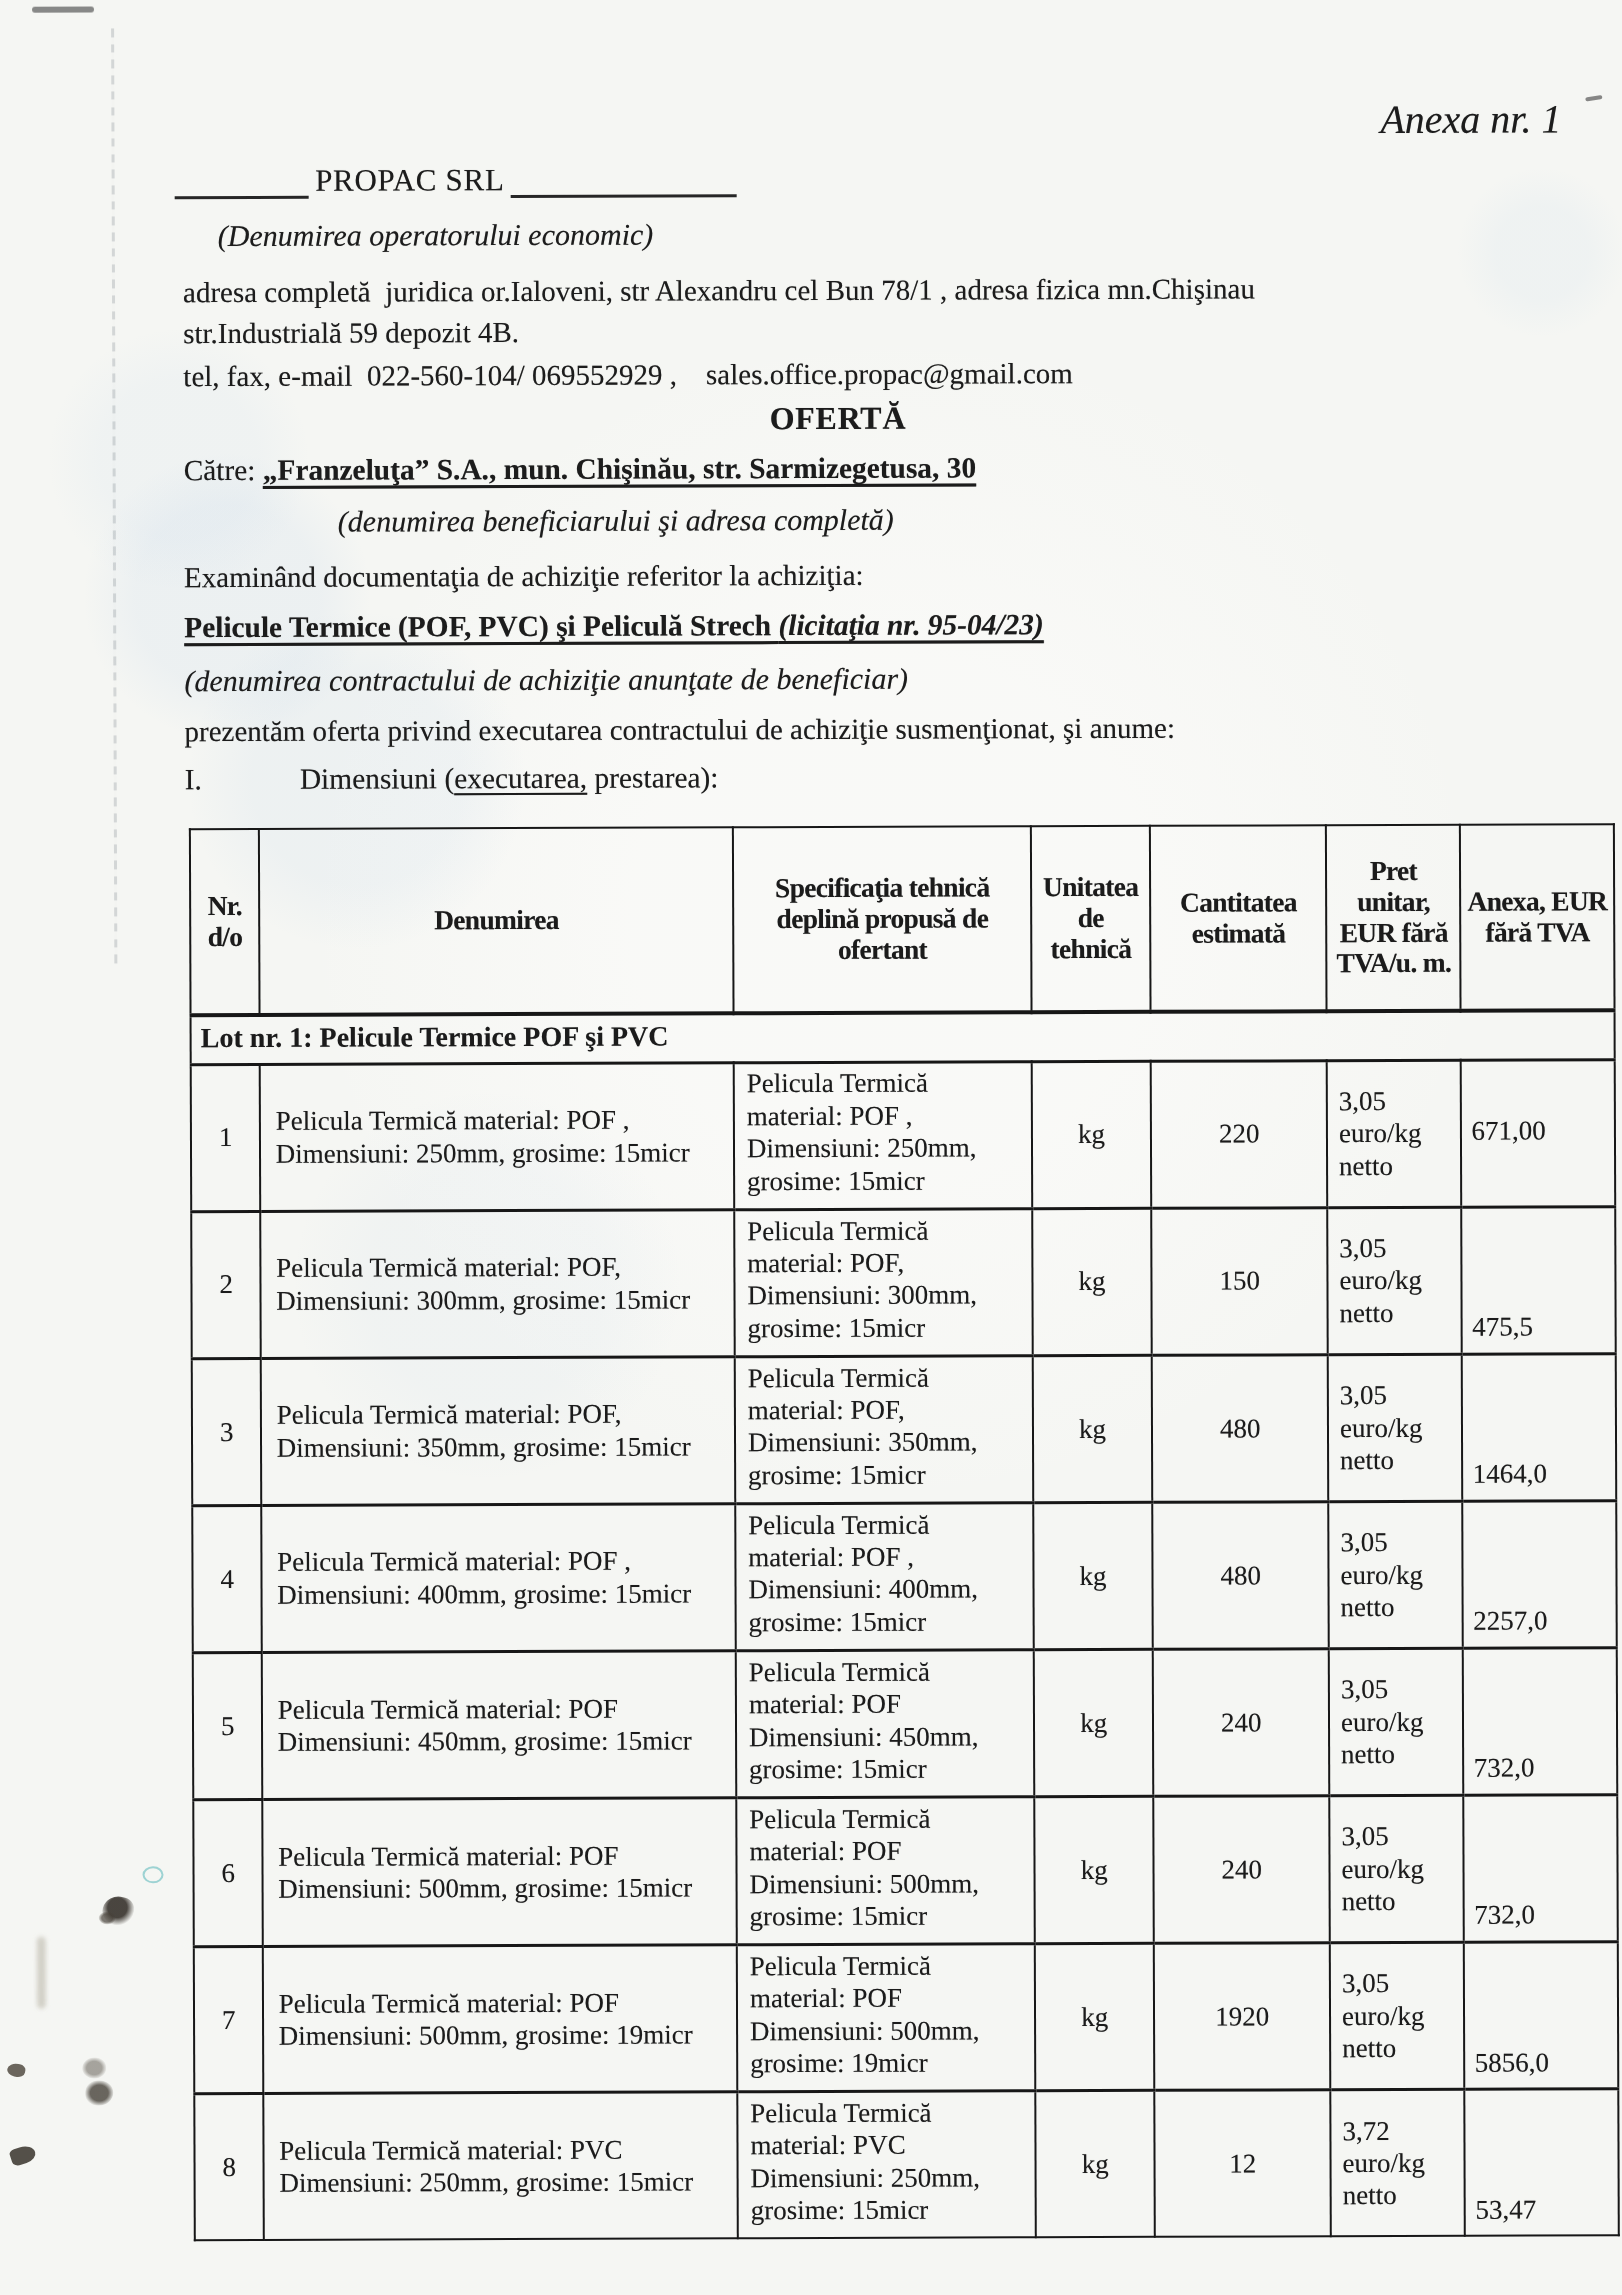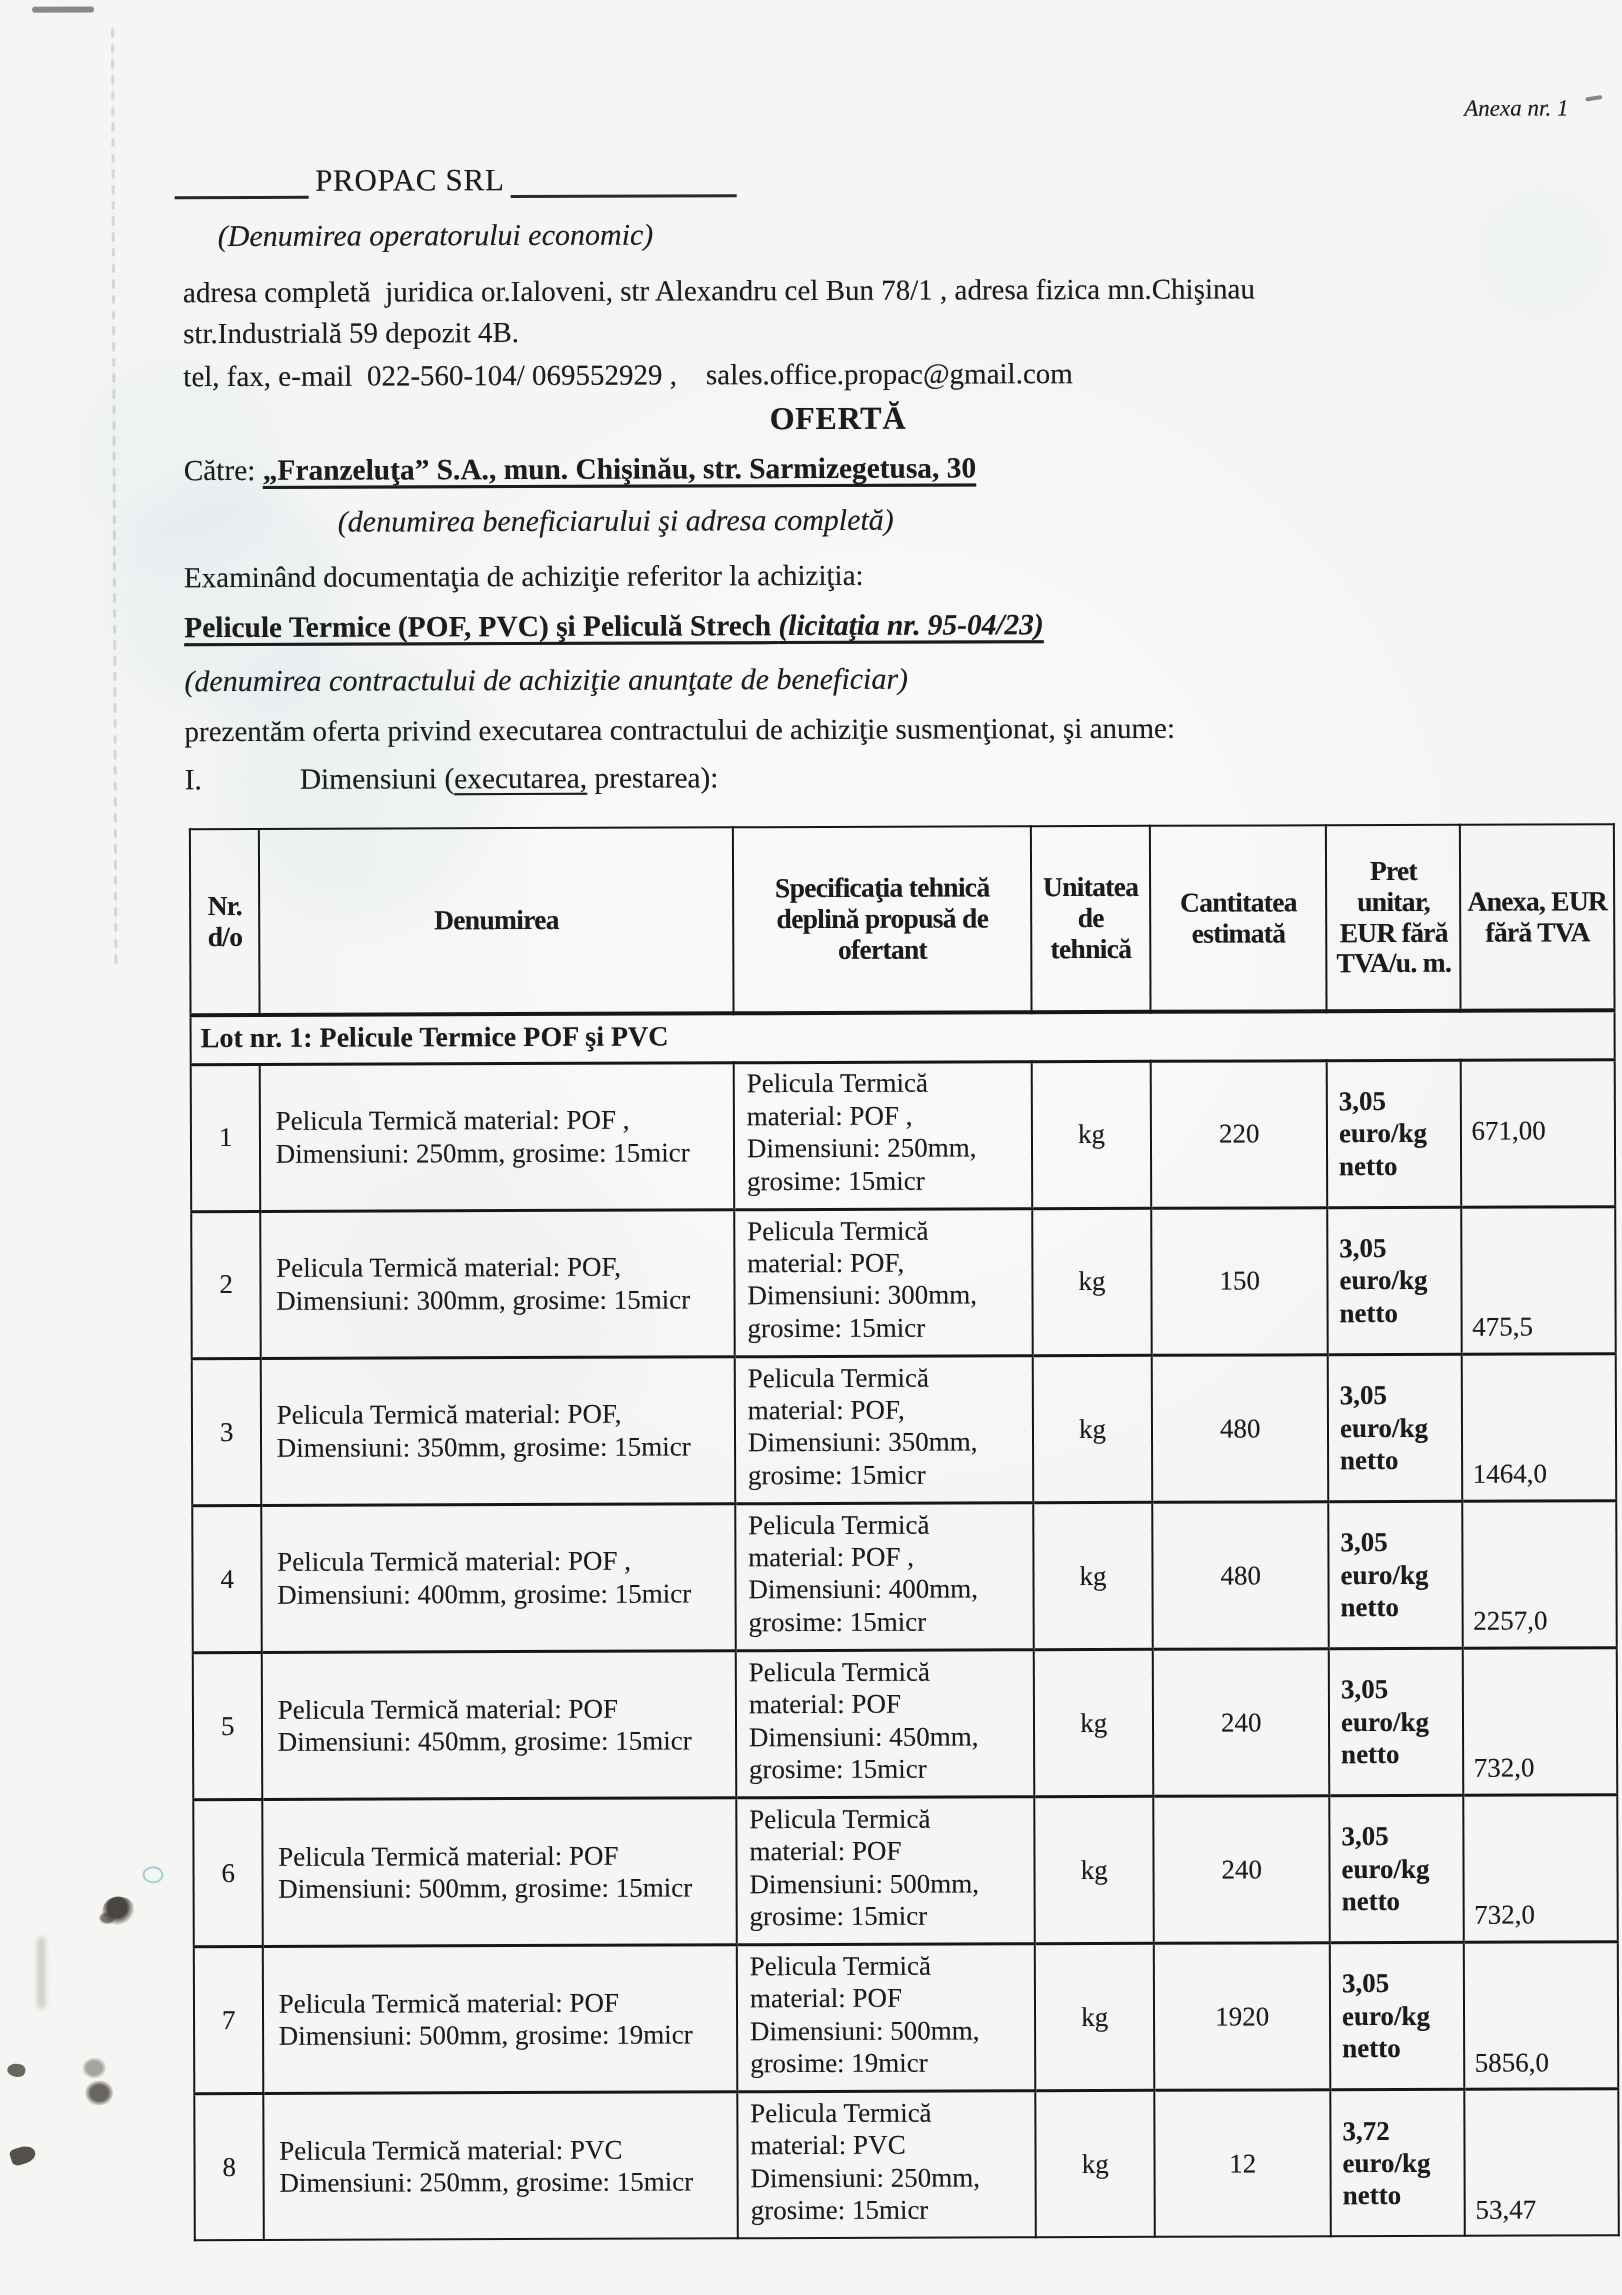--- a/index.html
+++ b/index.html
@@ -39,21 +39,21 @@
     text-decoration: underline;
     text-decoration-thickness: 2.6px;
     text-underline-offset: 5.9px;
   }
   .u-plain {
     text-decoration: underline;
     text-decoration-thickness: 2px;
     text-underline-offset: 5.2px;
   }
 
-  .annex-note   { top: 98px; right: 51px; font-size: 23px; font-style: italic; }
+  .annex-note   { top: 98px; right: 58px; font-size: 40px; font-style: italic; }
 
   .company-line { top: 156px; left: 178px; font-size: 31px; }
   .company-line .seg {
     display: inline-block; height: 38px; vertical-align: bottom;
     border-bottom: 3.3px solid #262626;
   }
   .company-line .seg-left  { width: 134px; }
   .company-line .seg-right { width: 226px; }
   .company-line .company-name { padding: 0 6.5px; letter-spacing: 0.7px; }
 
@@ -109,21 +109,21 @@
     text-align: left; vertical-align: middle;
     padding: 3.9px 6.5px 7.9px 9.2px;
     height: 31px;
   }
   tr.data-row td { height: 131px; border-top-width: 3.9px; }
   td.cell-nr    { text-align: center; vertical-align: middle; }
   td.cell-name  { vertical-align: middle; padding: 5.2px 15.7px 5.2px 14.4px; }
   td.cell-spec  { vertical-align: top;    padding: 3.9px 7.9px 3.9px 11.8px; }
   td.cell-unit  { text-align: center; vertical-align: middle; margin-left: 32px; }
   td.cell-qty   { text-align: center; vertical-align: middle; }
-  td.cell-price { vertical-align: middle; padding: 3.9px 5.2px 3.9px 10.5px; font-weight: bold; }
+  td.cell-price { vertical-align: middle; padding: 3.9px 5.2px 3.9px 10.5px; }
   td.cell-sum   { text-align: left; padding: 3.9px 3.9px 9.2px 9.2px; border-radius: 9px; }
   td.cell-sum.sum-middle { vertical-align: middle; }
   td.cell-sum.sum-bottom { vertical-align: bottom; }
 
   
   .artifact { position: absolute; z-index: 2; pointer-events: none; }
   .feed-line {
     left: 115px; top: 26px; width: 2.6px; height: 936px;
     background: repeating-linear-gradient(to bottom,
       rgba(95,105,115,0.38) 0 8.5px, rgba(95,105,115,0.02) 8.5px 15.7px);

